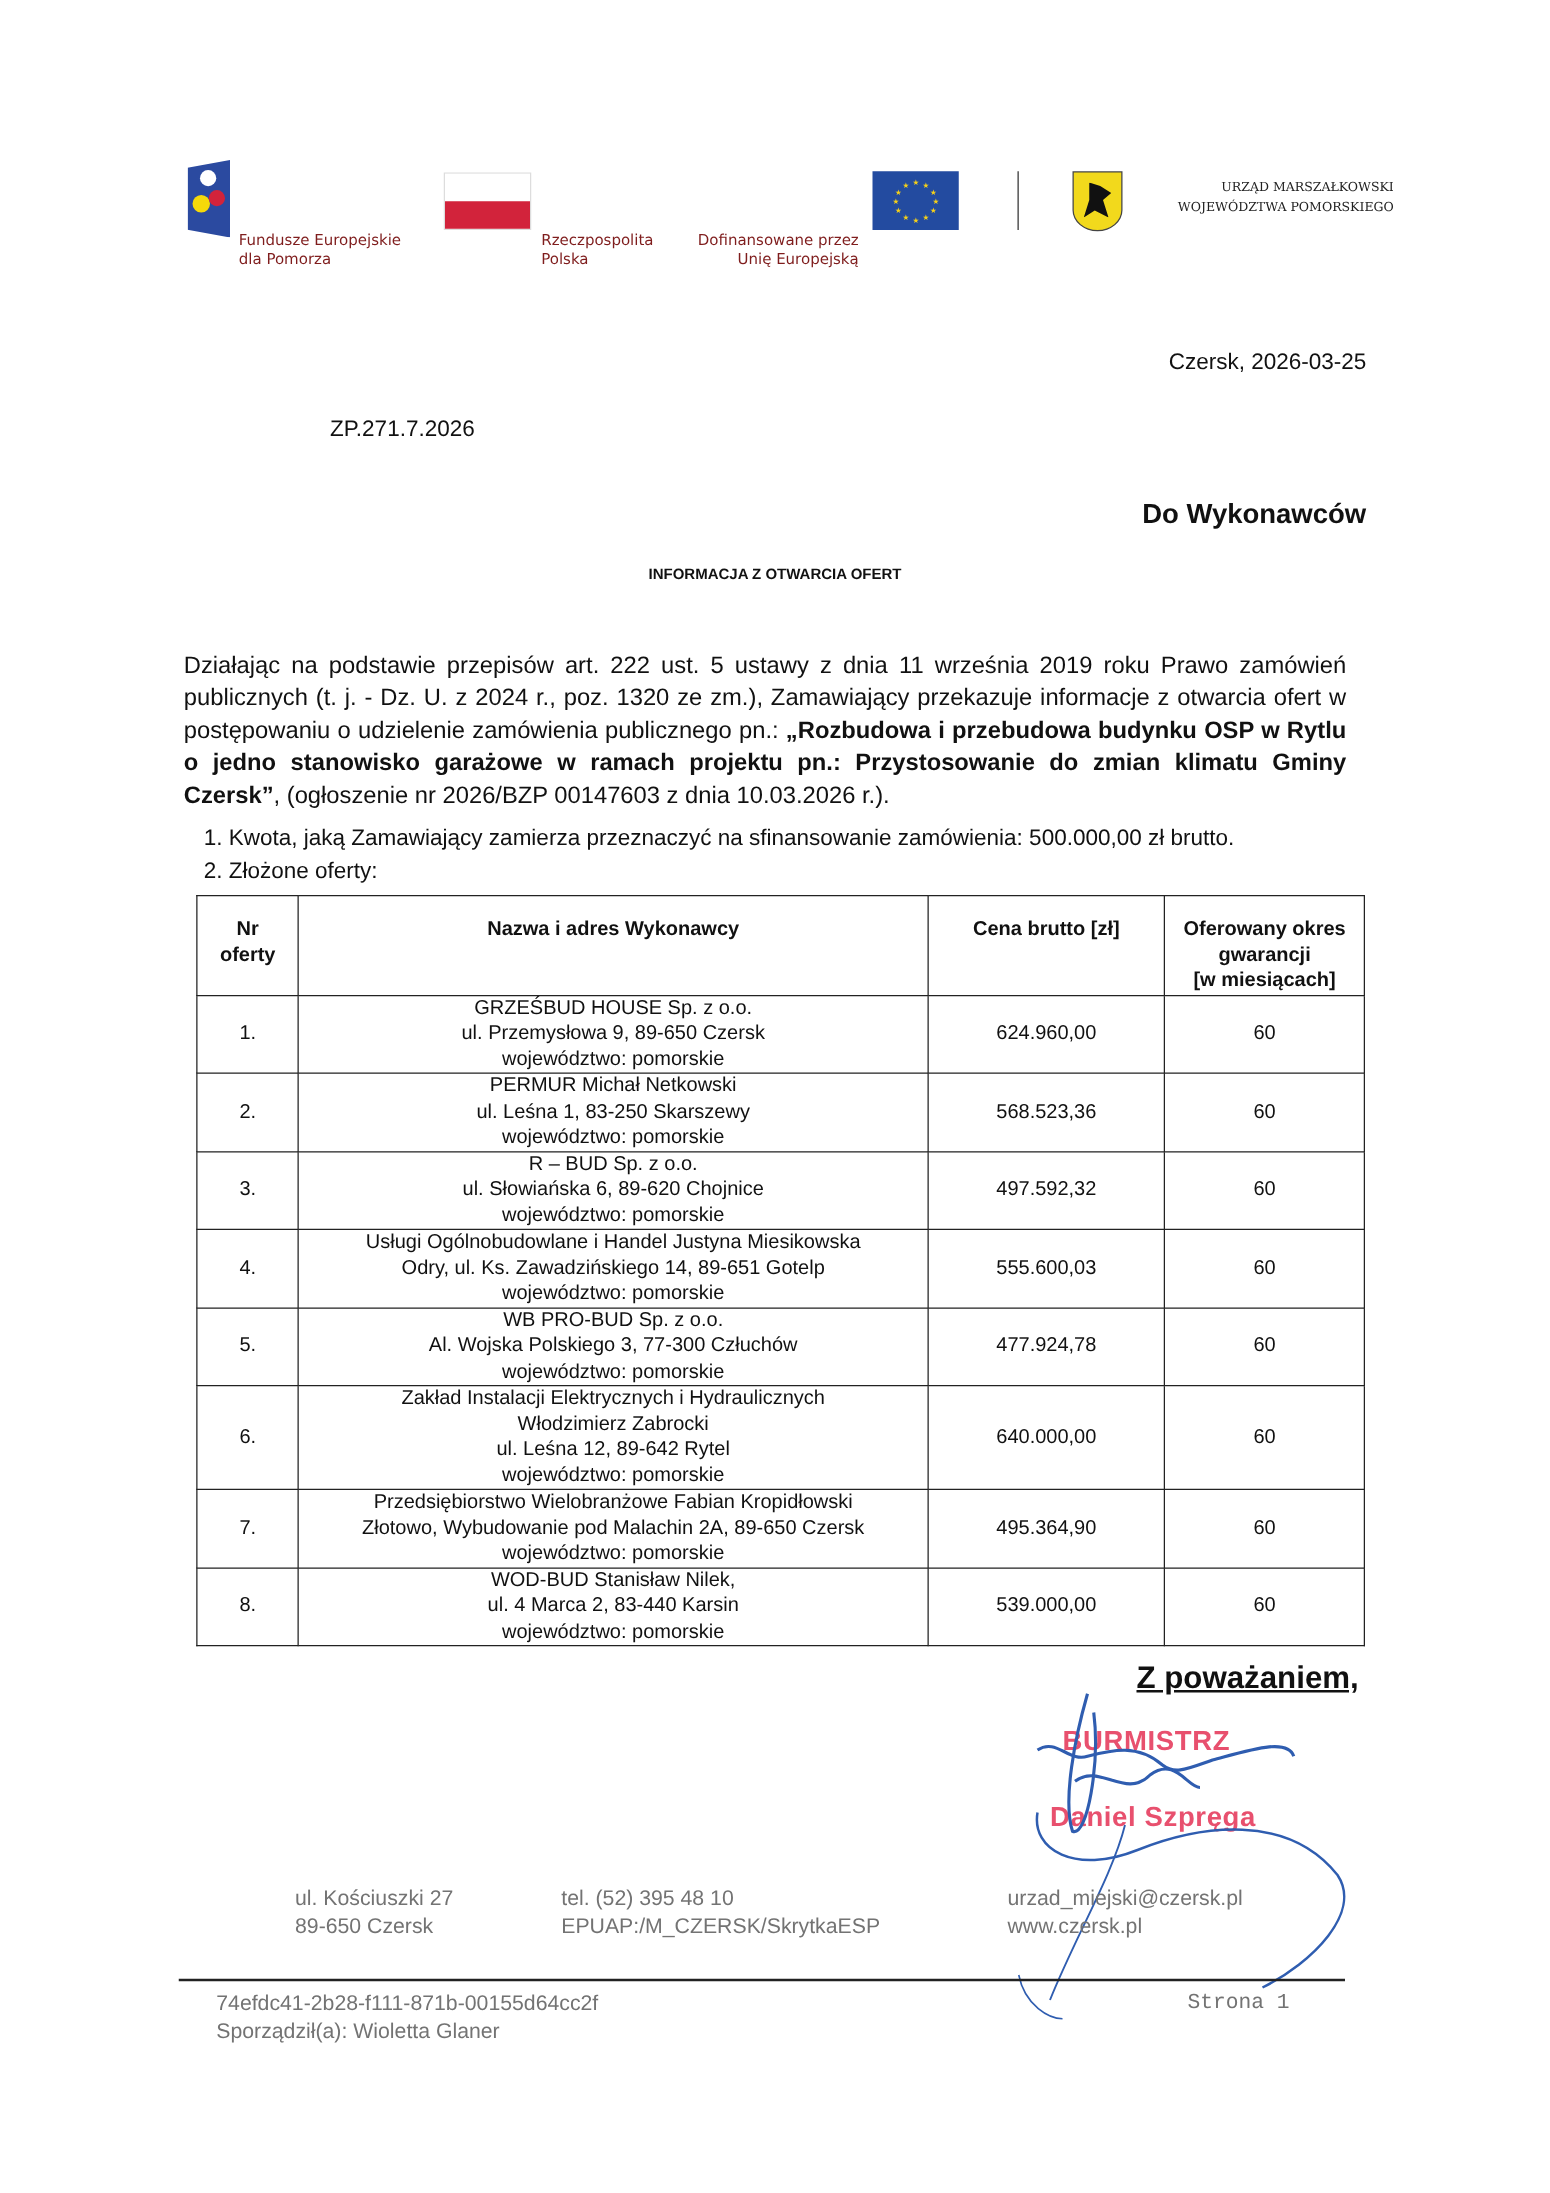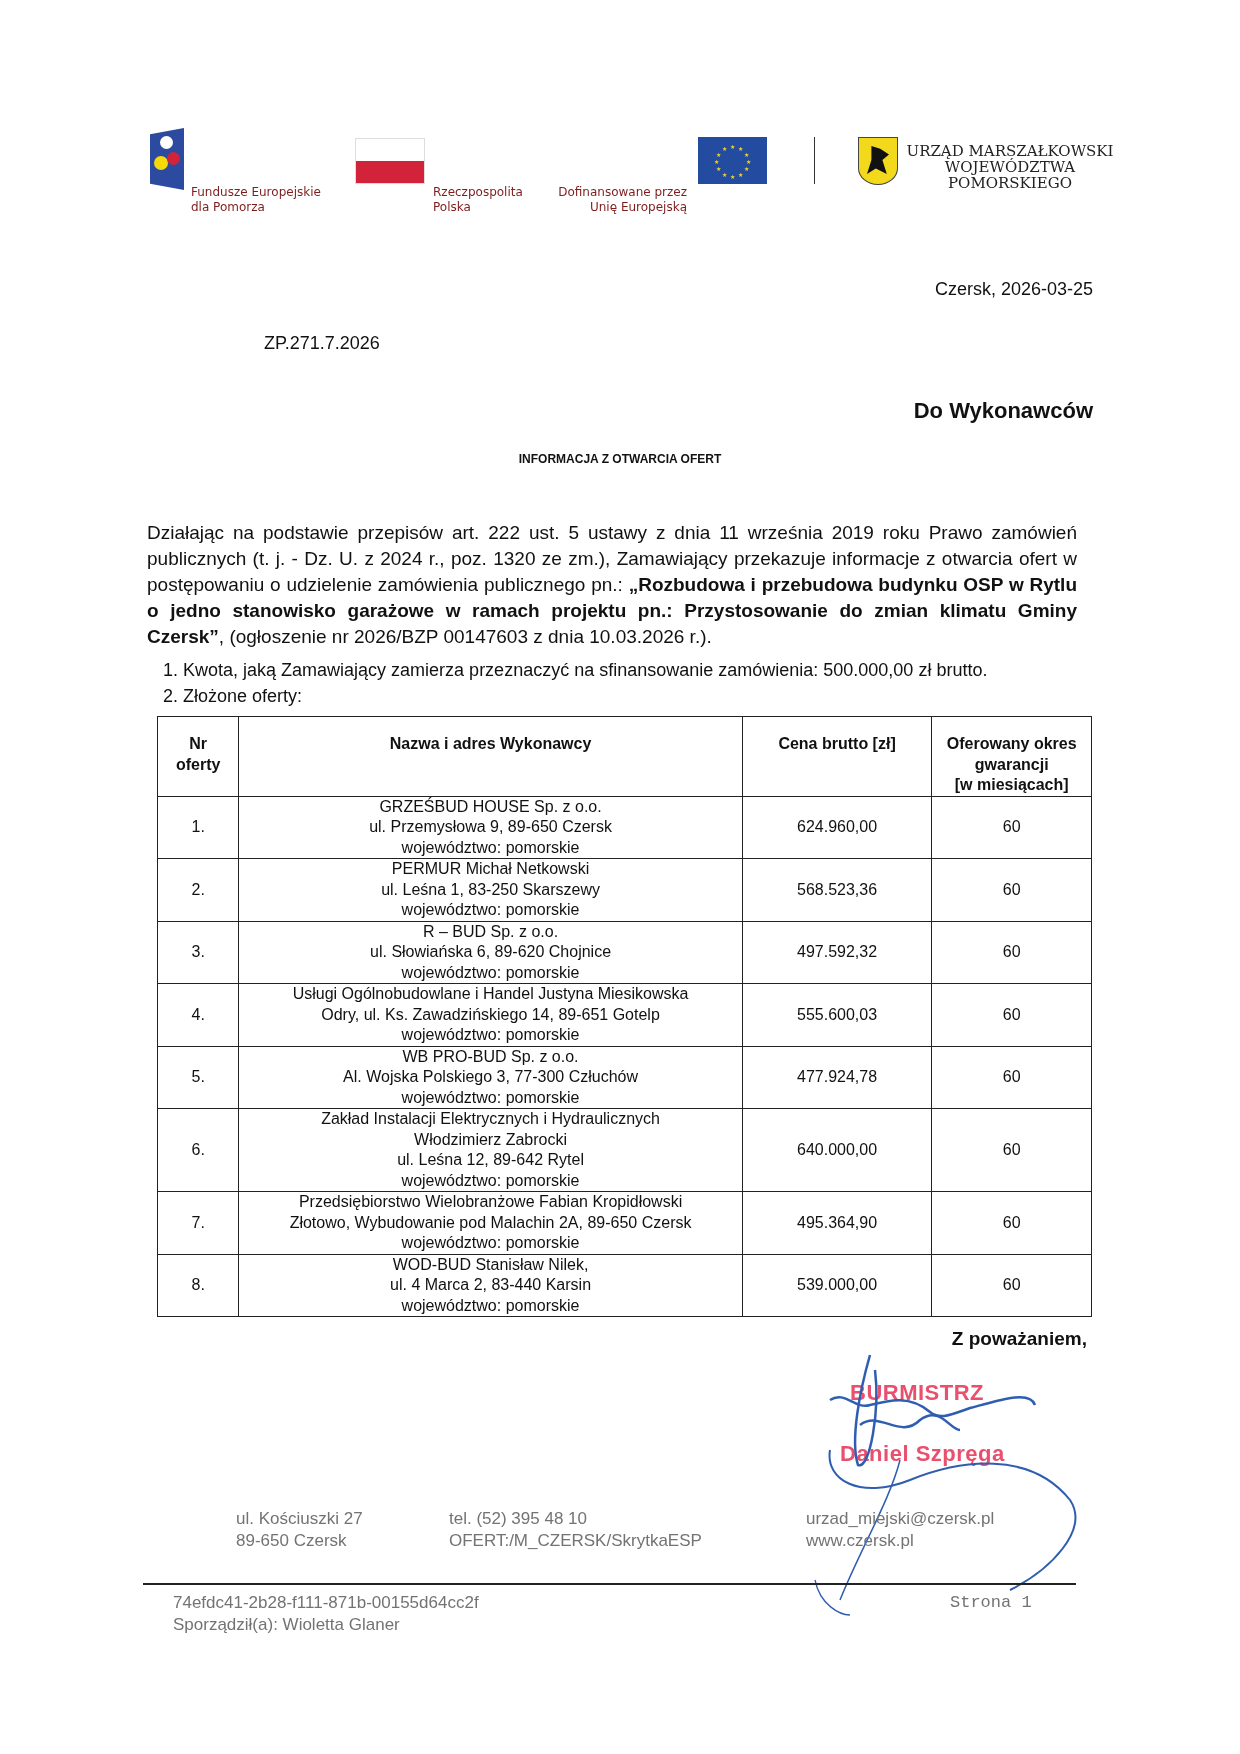--- a/index.html
+++ b/index.html
@@ -10,21 +10,21 @@
   .logo-fe .st{position:absolute;border-radius:50%;}
   .hdr-txt{font-family:"DejaVu Sans",sans-serif;font-size:12px;line-height:15px;color:#7f1d1d;margin-top:40px;}
   .pl-flag{left:355px;top:138px;width:68px;height:44px;border:1px solid #ddd;}
   .pl-flag .w{height:50%;background:#fff;}
   .pl-flag .r{height:50%;background:#d2233b;}
   .eu-flag{left:698px;top:137px;width:69px;height:47px;background:#234ba0;}
   .eu-star{position:absolute;color:#f7d117;font-size:6px;line-height:6px;}
   .vsep{left:814px;top:137px;width:1px;height:47px;background:#333;}
   .crest{left:858px;top:137px;width:38px;height:46px;background:#f2d91c;border:1px solid #444;border-radius:0 0 50% 50%/0 0 35% 35%;}
   .crest-inner{position:absolute;left:8px;top:8px;width:22px;height:28px;background:#111;clip-path:polygon(20% 0,60% 10%,100% 30%,70% 50%,90% 100%,40% 80%,0 100%,20% 50%);}
-  .urz{left:905px;top:143px;width:210px;font-family:"DejaVu Serif",serif;font-size:15px;line-height:16px;text-align:center;color:#222;}
+  .urz{left:905px;top:143px;width:210px;font-family:"DejaVu Serif",serif;font-size:10px;line-height:16px;text-align:right;color:#222;}
   .plain{font-size:18px;}
   .bold{font-weight:bold;}
   .body-para{left:147px;top:520px;width:930px;font-size:19px;line-height:26px;text-align:justify;}
   table.offers{position:absolute;left:157px;top:716px;width:935px;border-collapse:collapse;font-size:16px;}
   table.offers th, table.offers td{border:1.5px solid #222;text-align:center;vertical-align:middle;padding:0 4px;line-height:20.5px;}
   table.offers th{font-weight:bold;vertical-align:top;padding-top:17px;}
   .col-nr{width:73px;}.col-name{width:503px;}.col-price{width:183px;}.col-warr{width:152px;}
   .footer-line{left:143px;top:1583px;width:933px;height:2px;background:#222;}
   .foot{font-size:17px;line-height:22px;color:#737373;}
   .stamp{color:#e8506e;font-size:22px;font-weight:bold;letter-spacing:0.5px;}
@@ -182,39 +182,39 @@
           <div>WOD-BUD Stanisław Nilek,</div>
           <div>ul. 4 Marca 2, 83-440 Karsin</div>
           <div>województwo: pomorskie</div>
         </td>
         <td>539.000,00</td>
         <td>60</td>
       </tr>
     </tbody>
 </table>
 
-<div class="abs" style="right:153px;top:1328px;font-size:19px;font-weight:bold;">Z poważaniem,</div>
+<div class="abs" style="right:153px;top:1328px;font-size:25px;font-weight:bold;text-decoration:underline;">Z poważaniem,</div>
 <div class="abs stamp" style="left:850px;top:1380px;">BURMISTRZ</div>
 <div class="abs stamp" style="left:840px;top:1441px;">Daniel Szpręga</div>
 <svg class="abs" style="left:800px;top:1350px;" width="320" height="270">
   <path d="M70 5 C60 40 50 90 58 115 C70 120 80 60 75 20" fill="none" stroke="#2f5db0" stroke-width="2.5"></path>
   <path d="M30 50 C45 40 55 60 70 55 C90 50 110 45 130 62 C140 70 150 65 170 58 C200 50 230 40 235 55" fill="none" stroke="#2f5db0" stroke-width="2.5"></path>
   <path d="M60 75 C80 60 100 90 120 70 C140 55 150 80 160 80" fill="none" stroke="#2f5db0" stroke-width="2.5"></path>
   <path d="M30 100 C25 130 60 150 110 130 C160 110 230 100 270 150 C290 180 250 220 210 240" fill="none" stroke="#2f5db0" stroke-width="2"></path>
   <path d="M100 110 C90 150 60 200 40 250" fill="none" stroke="#2f5db0" stroke-width="1.5"></path>
   <path d="M15 230 C20 255 40 265 50 265" fill="none" stroke="#2f5db0" stroke-width="1.3"></path>
 </svg>
 
 <div class="abs foot" style="left:236px;top:1508px;">
   <div>ul. Kościuszki 27</div>
   <div>89-650 Czersk</div>
 </div>
 <div class="abs foot" style="left:449px;top:1508px;">
   <div>tel. (52) 395 48 10</div>
-  <div>OFERT:/M_CZERSK/SkrytkaESP</div>
+  <div>EPUAP:/M_CZERSK/SkrytkaESP</div>
 </div>
 <div class="abs foot" style="left:806px;top:1508px;">
   <div>urzad_miejski@czersk.pl</div>
   <div>www.czersk.pl</div>
 </div>
 <div class="abs footer-line"></div>
 <div class="abs foot" style="left:173px;top:1592px;">
   <div>74efdc41-2b28-f111-871b-00155d64cc2f</div>
   <div>Sporządził(a): Wioletta Glaner</div>
 </div>

